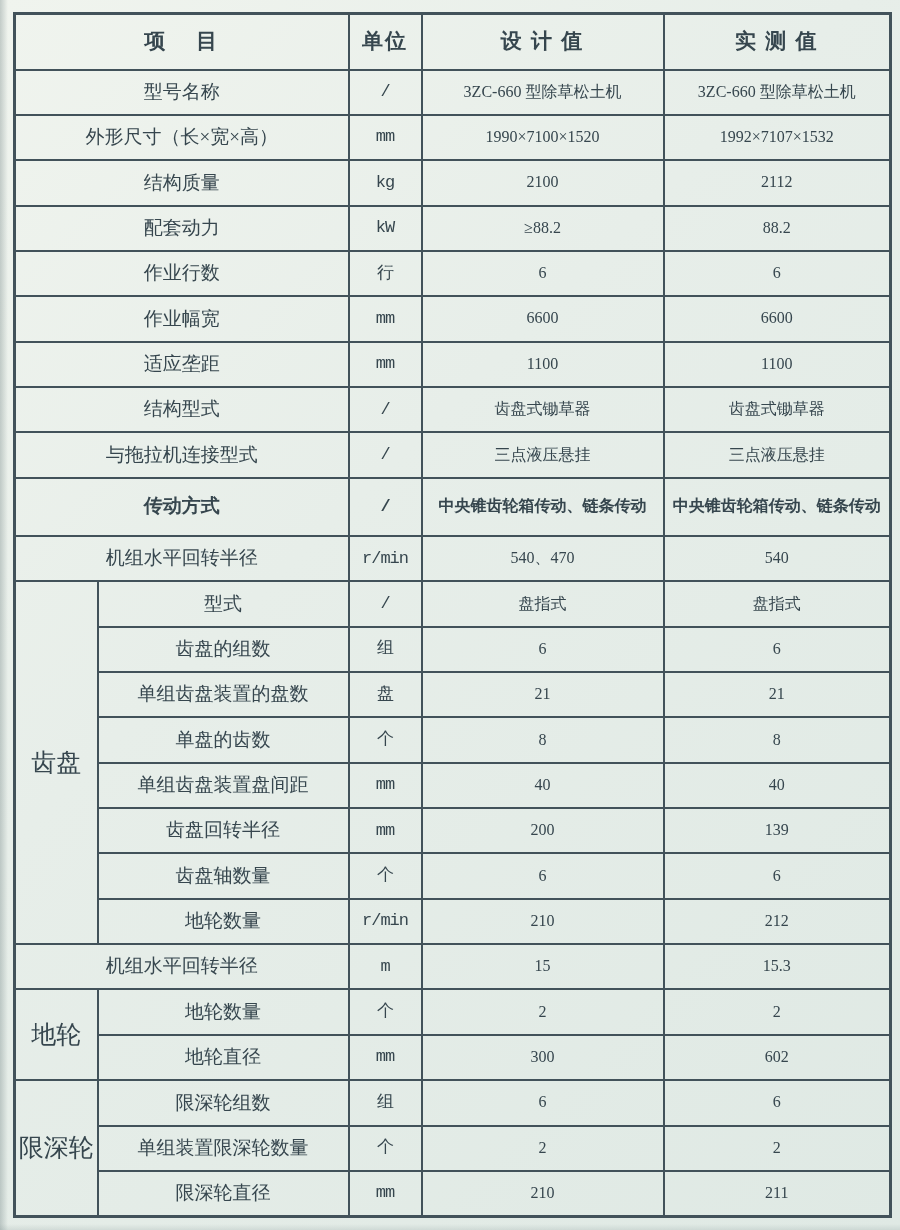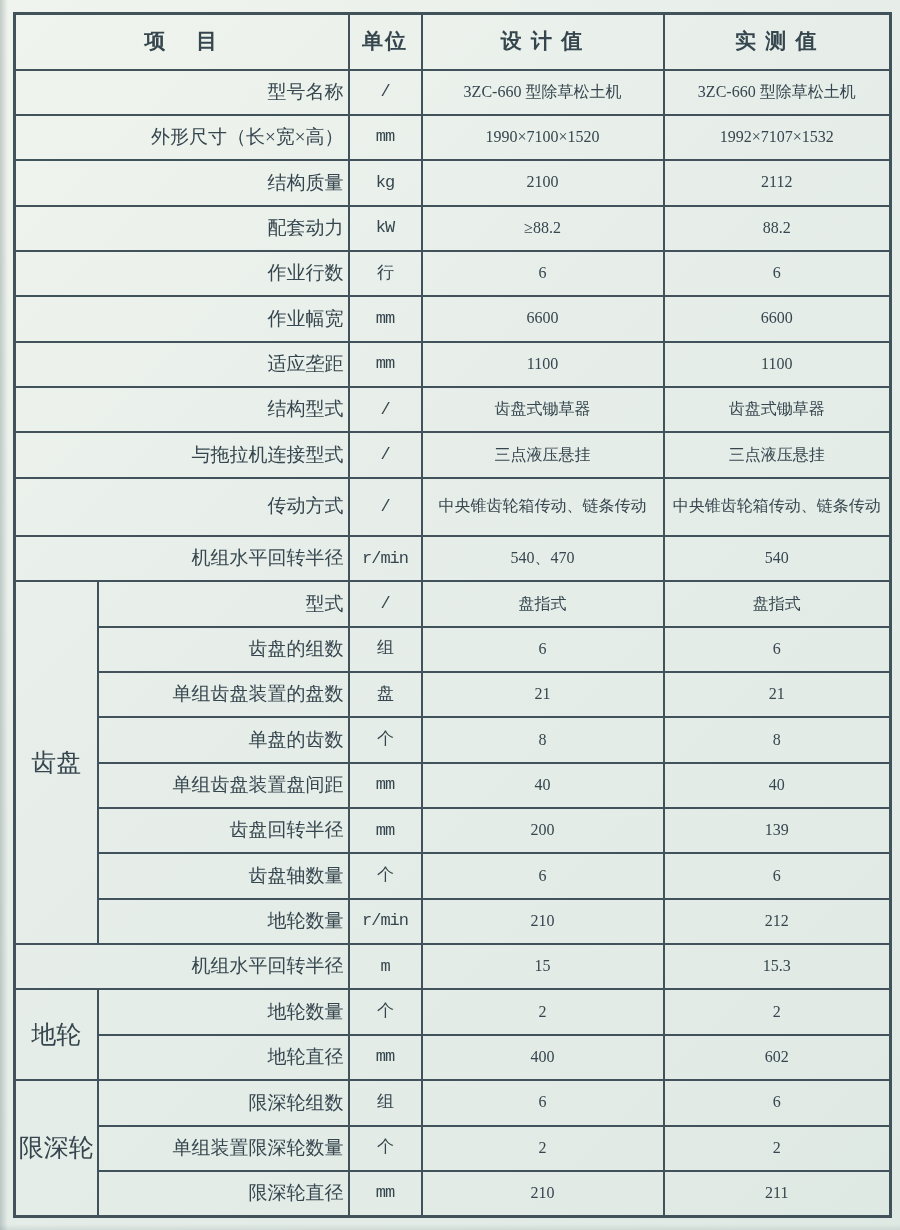--- a/index.html
+++ b/index.html
@@ -43,38 +43,38 @@
     text-align:center;
     vertical-align:middle;
     color:var(--text);
     font-size:19px;
     padding:2px 4px;
     line-height:1.3;
     overflow:hidden;
   }
   .spec thead tr{height:56px;}
   .spec tbody tr{height:45px;}
-  .spec tbody tr:nth-child(10){height:58px;} 
+  .spec tbody tr:nth-child(10){height:58px;font-weight:bold;} 
   .spec th{
     font-size:21px;
     font-weight:bold;
     letter-spacing:2px;
     white-space:pre;
   }
   td.unit-cell{
     font-family:"Liberation Mono","DejaVu Sans Mono",monospace;
     font-size:17px;
     letter-spacing:-1px;
   }
   td.group-cell{
     font-size:25px;
     padding:0 2px;
   }
   td.value-cell{font-size:16px;}
-  td.item-cell{font-size:19px;text-align:right;}
+  td.item-cell{font-size:19px;}
 </style>
 </head>
 <body>
 
 <div class="page">
   <table class="spec">
     <colgroup>
       <col style="width:83px">
       <col style="width:251px">
       <col style="width:73px">
@@ -214,21 +214,21 @@
         <tr>
           <td class="group-cell" rowspan="2">地轮</td>
           <td class="item-cell">地轮数量</td>
           <td class="unit-cell">个</td>
           <td class="value-cell">2</td>
           <td class="value-cell">2</td>
         </tr>
         <tr>
           <td class="item-cell">地轮直径</td>
           <td class="unit-cell">mm</td>
-          <td class="value-cell">400</td>
+          <td class="value-cell">300</td>
           <td class="value-cell">602</td>
         </tr>
         <tr>
           <td class="group-cell" rowspan="3">限深轮</td>
           <td class="item-cell">限深轮组数</td>
           <td class="unit-cell">组</td>
           <td class="value-cell">6</td>
           <td class="value-cell">6</td>
         </tr>
         <tr>

